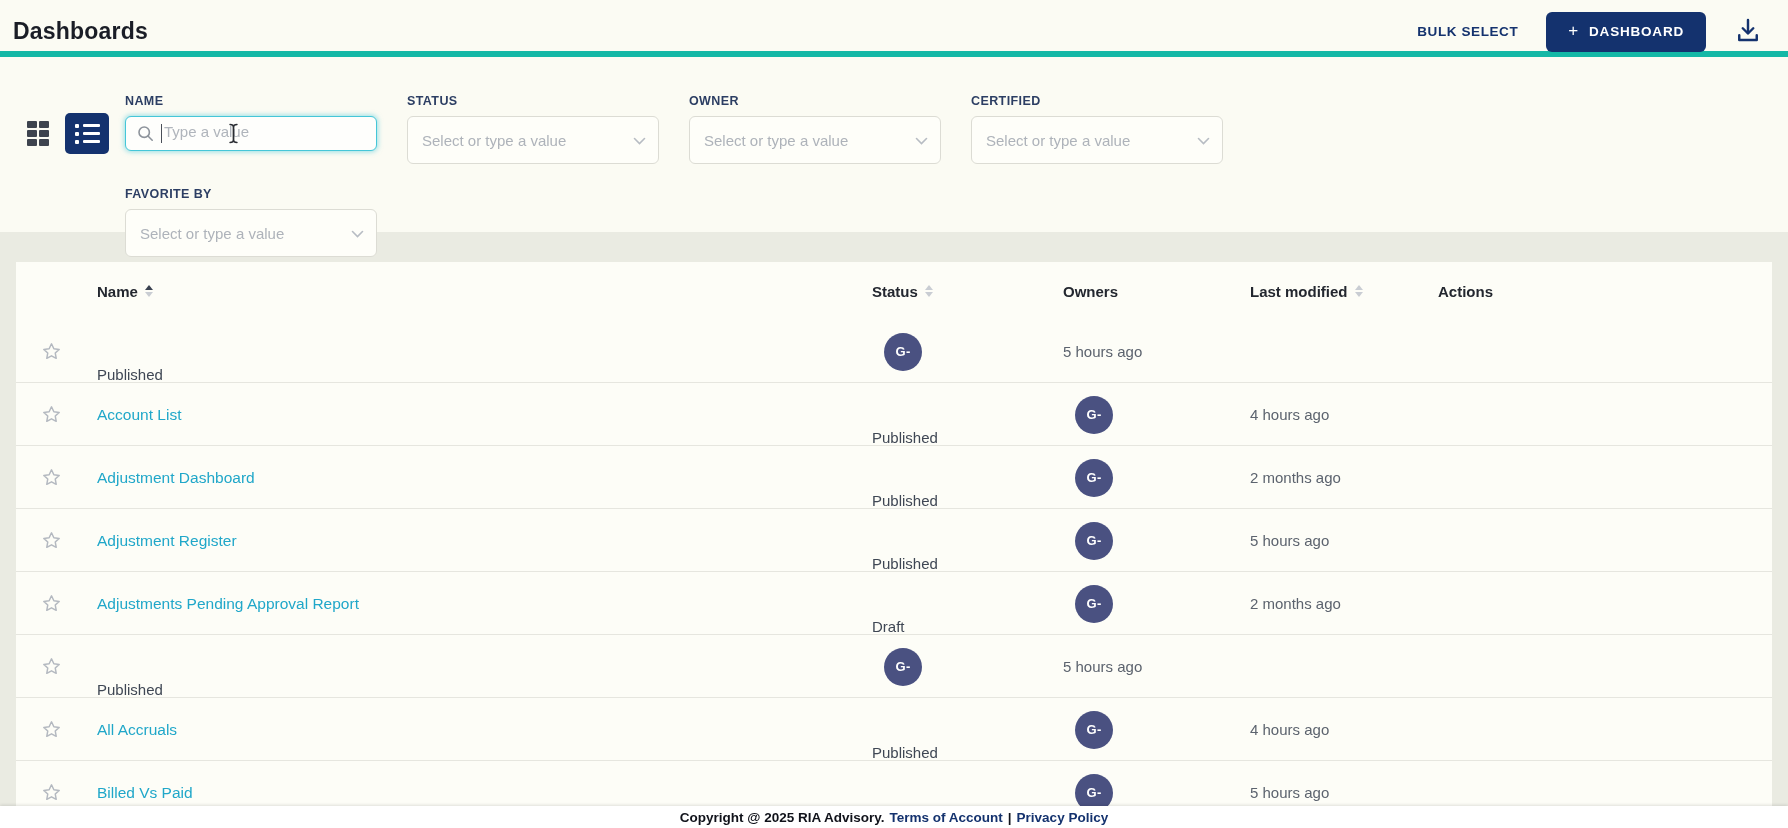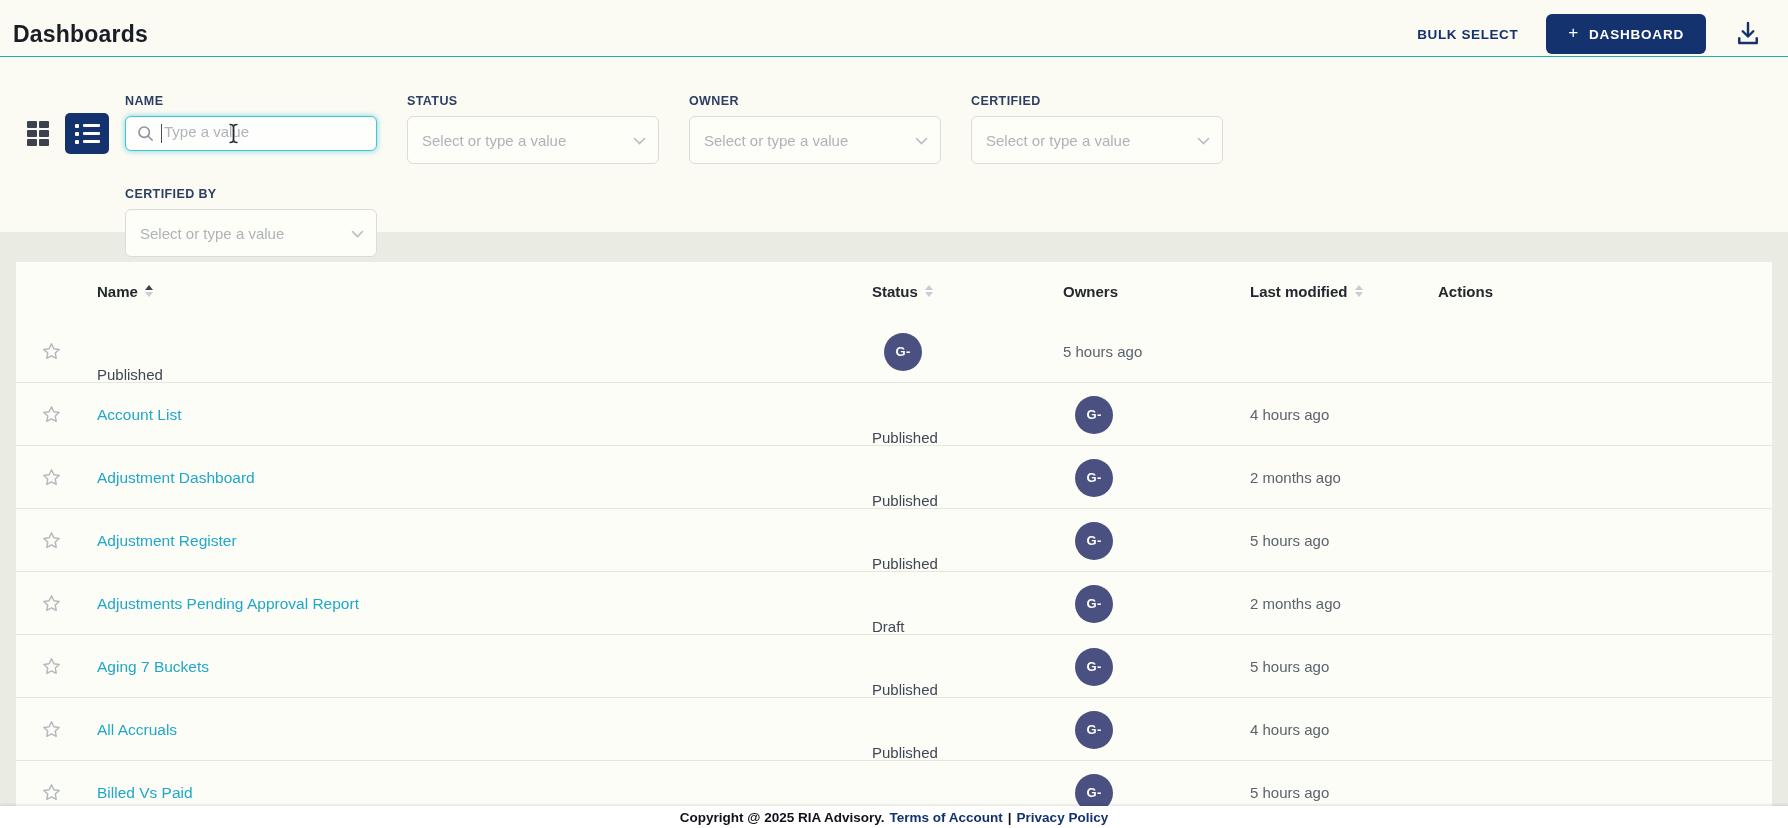--- a/index.html
+++ b/index.html
@@ -6,21 +6,21 @@
   html,body { width:1788px; height:828px; overflow:hidden; }
   body {
     font-family:"Liberation Sans","DejaVu Sans",sans-serif;
     background:#eaebe2;
     position:relative;
     color:#23272f;
   }
   
   .app-header {
     position:absolute; left:0; top:0; width:1788px; height:57px;
-    background:#fbfbf3; border-bottom:1px solid #14b8a6;
+    background:#fbfbf3; border-bottom:6px solid #14b8a6;
     display:flex; align-items:center; justify-content:space-between;
     padding:12px 26px 0 13px; z-index:5;
   }
   .page-title { font-size:23px; font-weight:700; color:#1a1d26; letter-spacing:.2px; }
   .header-actions { display:flex; align-items:center; gap:28px; }
   .bulk-select-btn {
     background:none; border:none; cursor:pointer;
     font-family:inherit; font-size:13.5px; font-weight:700;
     color:#14326e; letter-spacing:.6px;
   }
@@ -221,21 +221,21 @@
           <svg width="13" height="9" viewBox="0 0 13 9" fill="none" stroke="#b7bcc3" stroke-width="1.6" stroke-linecap="round">
               <path d="M1.5 1.5l5 5 5-5"></path>
             </svg>
         </span>
       </div>
     </div>
   </div>
 
   <div class="filter-row-2">
     <div class="filter-field">
-      <span class="filter-label">CERTIFIED BY</span>
+      <span class="filter-label">FAVORITE BY</span>
       <div class="select-box">
         <span class="ph">Select or type a value</span>
         <span>
           <svg width="13" height="9" viewBox="0 0 13 9" fill="none" stroke="#b7bcc3" stroke-width="1.6" stroke-linecap="round">
               <path d="M1.5 1.5l5 5 5-5"></path>
             </svg>
         </span>
       </div>
     </div>
   </div>
@@ -358,21 +358,20 @@
   </div>
 
   <div class="trow">
     <div class="cell-star">
       <button class="star-btn">
         <svg width="21" height="21" viewBox="0 0 24 24" fill="none" stroke="#b4b9c0" stroke-width="1.7" stroke-linejoin="round">
           <path d="M12 3.2l2.7 5.6 6.1.8-4.5 4.2 1.1 6-5.4-2.9-5.4 2.9 1.1-6L3.2 9.6l6.1-.8z"></path>
         </svg>
       </button>
     </div>
-    <div><a class="dash-link">Aging 7 Buckets</a></div>
     <div class="status-text">Published</div>
     <div>
           <div class="avatar">G-</div>
         </div>
     <div class="time-text">5 hours ago</div>
     <div></div>
   </div>
 
   <div class="trow">
     <div class="cell-star">

